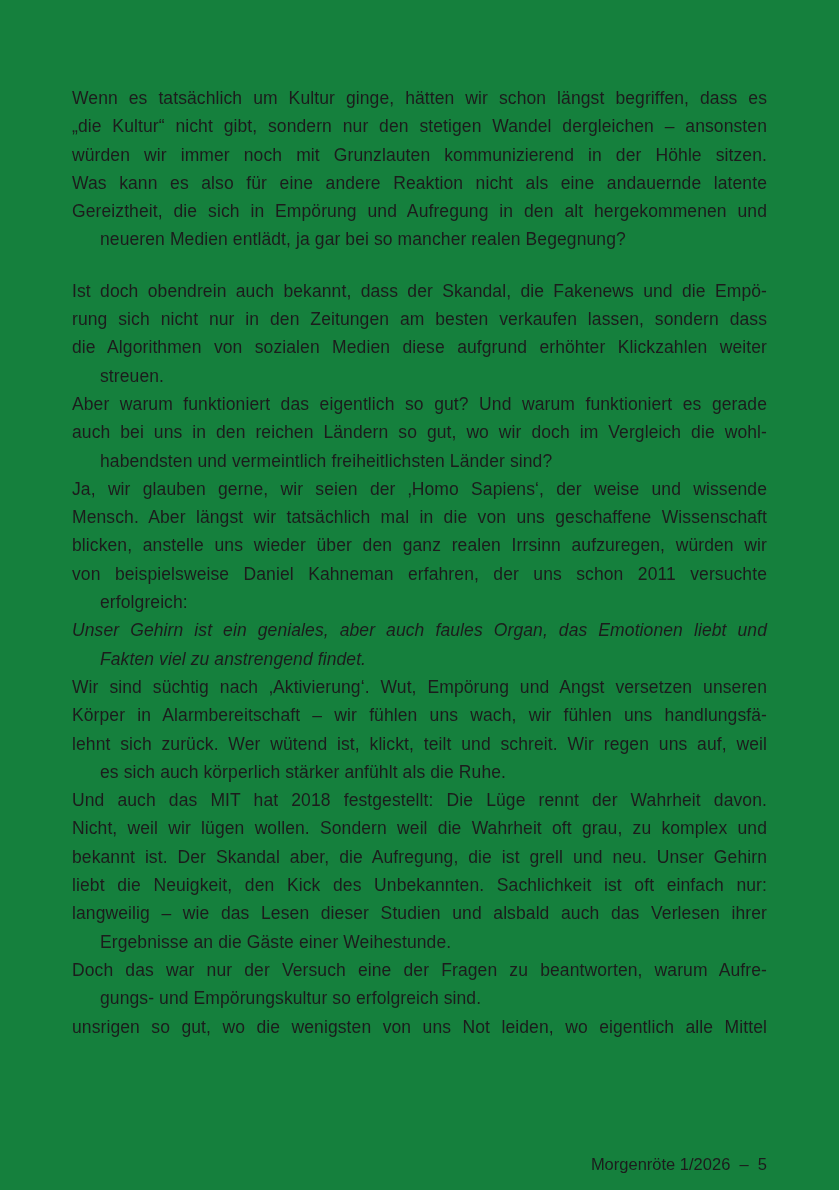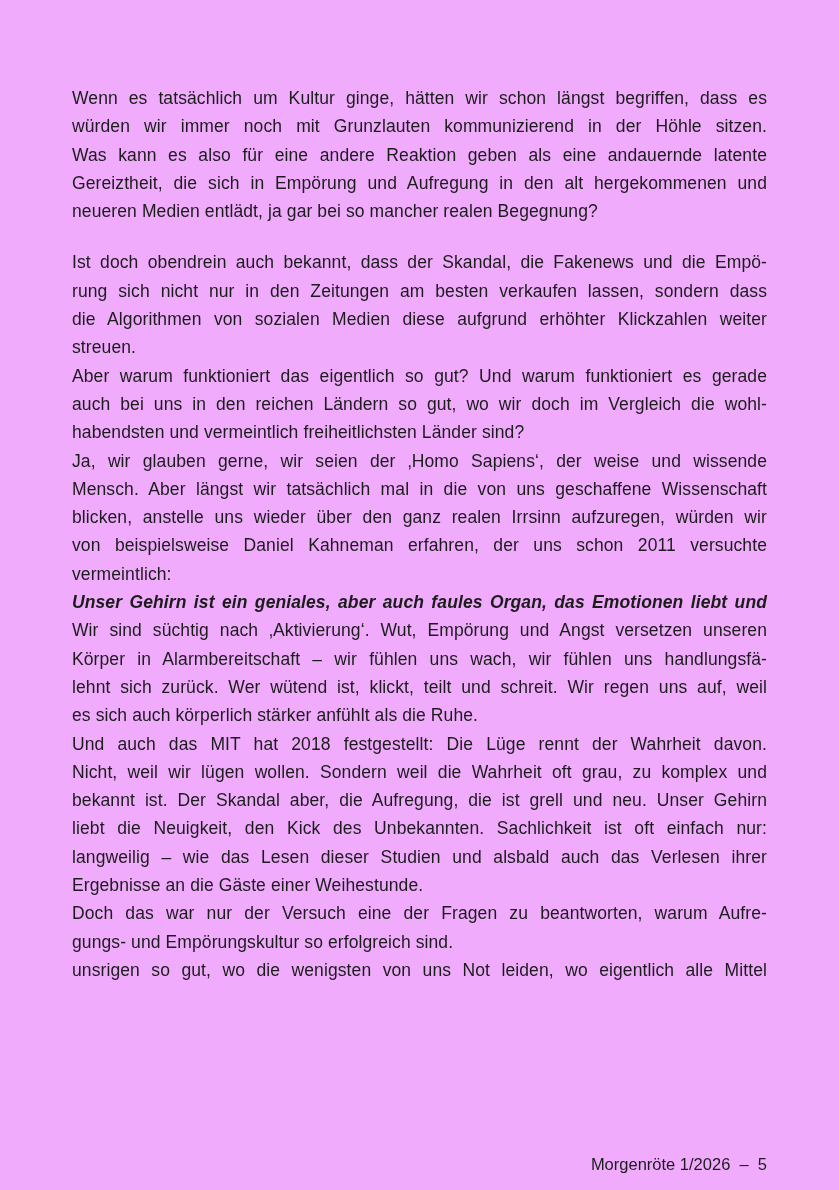--- a/index.html
+++ b/index.html
@@ -4,97 +4,99 @@
 <style>
   html, body {
     margin: 0;
     padding: 0;
     background: #ffffff;
   }
   .page {
     position: relative;
     width: 839px;
     height: 1190px;
-    background: #f0abfc;
+    background: #15803d;
     overflow: hidden;
     font-family: "Liberation Sans", sans-serif;
     color: #1c1c1c;
   }
   .page-text {
     position: absolute;
     left: 72px;
     right: 72px;
     top: 84px;
   }
   .para {
     margin: 0;
     padding: 0;
   }
   .para.space-after {
     margin-bottom: 23px;
   }
   .para.italic .line {
     font-style: italic;
-    font-weight: bold;
   }
   .line {
     font-size: 17.5px;
     line-height: 28.3px;
     letter-spacing: 0.1px;
     text-align: justify;
     text-align-last: justify;
     white-space: normal;
     color: #1c1c1c;
   }
   .line.last {
     text-align-last: left;
+    margin-left: 28px;
   }
   .page-footer {
     position: absolute;
     right: 72px;
     top: 1128px;
     font-size: 16.5px;
     line-height: 24px;
     color: #1c1c1c;
     white-space: pre;
     text-align: right;
   }
 </style>
 </head>
 <body>
 
 <div class="page">
   <div class="page-text">
       <div class="para space-after">
         <div class="line">Wenn es tatsächlich um Kultur ginge, hätten wir schon längst begriffen, dass es</div>
+        <div class="line">„die Kultur“ nicht gibt, sondern nur den stetigen Wandel dergleichen – ansonsten</div>
         <div class="line">würden wir immer noch mit Grunzlauten kommunizierend in der Höhle sitzen.</div>
-        <div class="line">Was kann es also für eine andere Reaktion geben als eine andauernde latente</div>
+        <div class="line">Was kann es also für eine andere Reaktion nicht als eine andauernde latente</div>
         <div class="line">Gereiztheit, die sich in Empörung und Aufregung in den alt hergekommenen und</div>
         <div class="line last">neueren Medien entlädt, ja gar bei so mancher realen Begegnung?</div>
       </div>
       <div class="para">
         <div class="line">Ist doch obendrein auch bekannt, dass der Skandal, die Fakenews und die Empö-</div>
         <div class="line">rung sich nicht nur in den Zeitungen am besten verkaufen lassen, sondern dass</div>
         <div class="line">die Algorithmen von sozialen Medien diese aufgrund erhöhter Klickzahlen weiter</div>
         <div class="line last">streuen.</div>
       </div>
       <div class="para">
         <div class="line">Aber warum funktioniert das eigentlich so gut? Und warum funktioniert es gerade</div>
         <div class="line">auch bei uns in den reichen Ländern so gut, wo wir doch im Vergleich die wohl-</div>
         <div class="line last">habendsten und vermeintlich freiheitlichsten Länder sind?</div>
       </div>
       <div class="para">
         <div class="line">Ja, wir glauben gerne, wir seien der ‚Homo Sapiens‘, der weise und wissende</div>
         <div class="line">Mensch. Aber längst wir tatsächlich mal in die von uns geschaffene Wissenschaft</div>
         <div class="line">blicken, anstelle uns wieder über den ganz realen Irrsinn aufzuregen, würden wir</div>
         <div class="line">von beispielsweise Daniel Kahneman erfahren, der uns schon 2011 versuchte</div>
-        <div class="line last">vermeintlich:</div>
+        <div class="line last">erfolgreich:</div>
       </div>
       <div class="para italic">
         <div class="line">Unser Gehirn ist ein geniales, aber auch faules Organ, das Emotionen liebt und</div>
+        <div class="line last">Fakten viel zu anstrengend findet.</div>
       </div>
       <div class="para">
         <div class="line">Wir sind süchtig nach ‚Aktivierung‘. Wut, Empörung und Angst versetzen unseren</div>
         <div class="line">Körper in Alarmbereitschaft – wir fühlen uns wach, wir fühlen uns handlungsfä-</div>
         <div class="line">lehnt sich zurück. Wer wütend ist, klickt, teilt und schreit. Wir regen uns auf, weil</div>
         <div class="line last">es sich auch körperlich stärker anfühlt als die Ruhe.</div>
       </div>
       <div class="para">
         <div class="line">Und auch das MIT hat 2018 festgestellt: Die Lüge rennt der Wahrheit davon.</div>
         <div class="line">Nicht, weil wir lügen wollen. Sondern weil die Wahrheit oft grau, zu komplex und</div>

